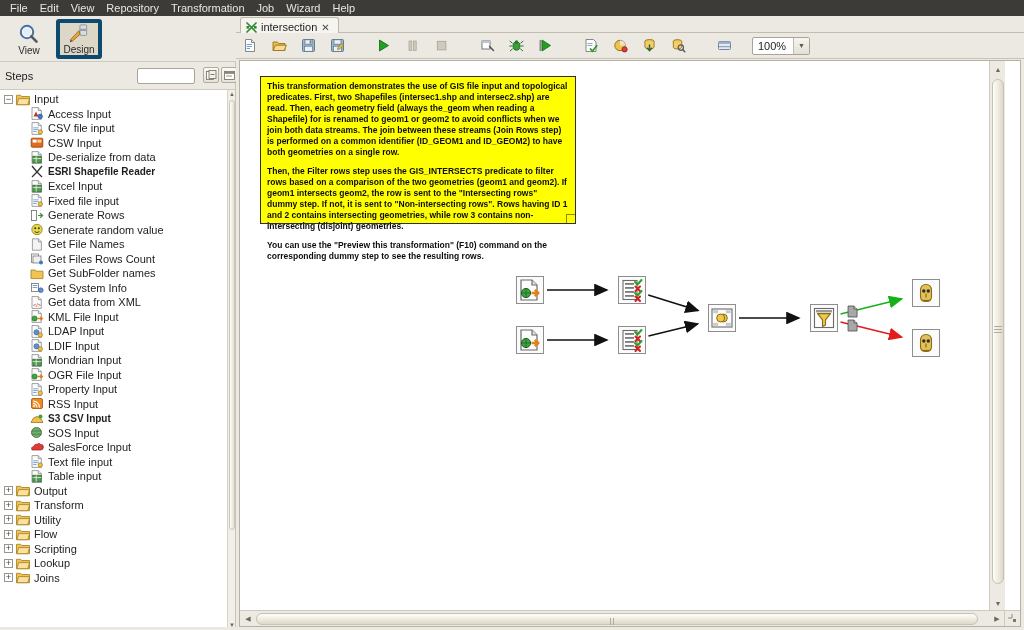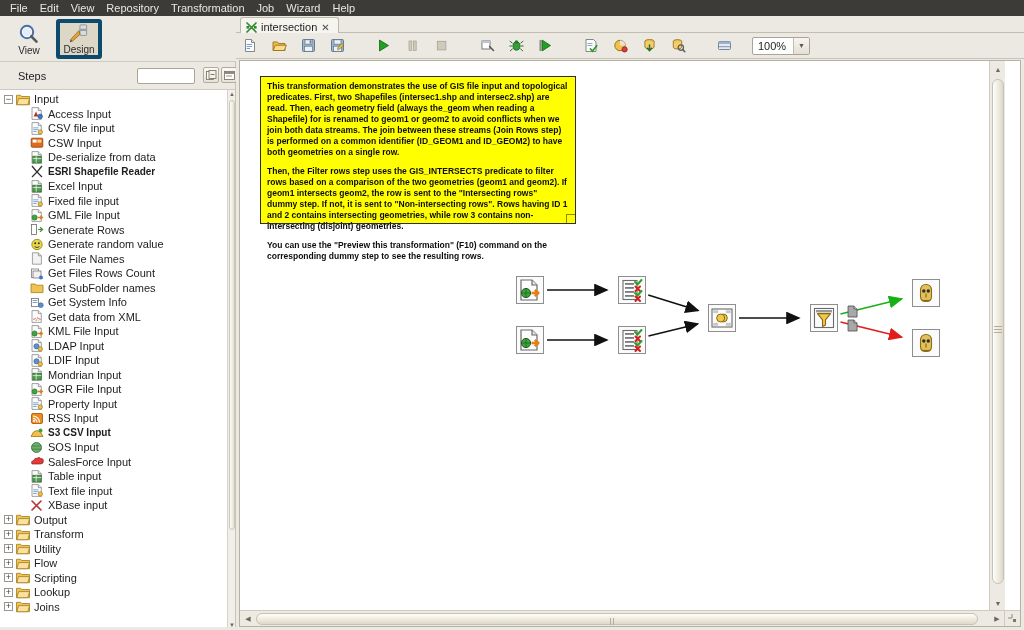--- a/index.html
+++ b/index.html
@@ -46,21 +46,21 @@
 
   
   .steps-panel {
     position: absolute; left: 0; top: 62px; width: 236px; height: 568px;
     background: #ffffff; border-right: 1px solid #c8c3b6;
   }
   .steps-header {
     position: relative; height: 28px; background: #ece9e2;
     border-bottom: 1px solid #cfcabd; display: flex; align-items: center;
   }
-  .steps-title { font-size: 11px; color: #1d1d1d; margin-left: 18px; }
+  .steps-title { font-size: 11px; color: #1d1d1d; margin-left: 5px; }
   .steps-search {
     position: absolute; left: 137px; top: 6px; width: 58px; height: 16px;
     background: #fff; border: 1px solid #a9a398; border-radius: 2px;
     font-size: 10px; padding: 0 3px; font-family: "Liberation Sans", sans-serif;
     color: #1d1d1d;
   }
   .panel-btn {
     position: absolute; top: 5px; width: 16px; height: 16px;
     border: 1px solid #b3ac9e; border-radius: 2px;
     background: linear-gradient(#fbfaf7, #e6e2d8);
@@ -368,31 +368,20 @@
             <rect x="3.2" y="7.2" width="5.4" height=".9" fill="#6f9ed4"></rect>
             <rect x="3.2" y="9" width="3.4" height=".9" fill="#6f9ed4"></rect>
             <circle cx="10.3" cy="10" r="2.2" fill="#f2c049" stroke="#8d6b13" stroke-width=".6"></circle>
           </svg>
           <span class="tlabel">Fixed file input</span>
         </div>
         <div class="trow">
           <span class="spacer-exp"></span>
           <span class="indent"></span>
           <svg class="ico" viewBox="0 0 14 13">
-            <path d="M2 0.6 h6.3 l3 3 v8.8 h-9.3 Z" fill="#fcfcfc" stroke="#8a8a8a" stroke-width=".8"></path>
-            <path d="M8.3 0.6 v3 h3" fill="#e3e9ef" stroke="#8a8a8a" stroke-width=".8"></path>
-            <circle cx="4.6" cy="8.5" r="2.6" fill="#3fa33f" stroke="#1f6b1f" stroke-width=".6"></circle>
-            <path d="M7.8 8.5 h4.3 M10.4 6.8 l2 1.7 -2 1.7" fill="none" stroke="#e07e18" stroke-width="1.3"></path>
-          </svg>
-          <span class="tlabel">GML File Input</span>
-        </div>
-        <div class="trow">
-          <span class="spacer-exp"></span>
-          <span class="indent"></span>
-          <svg class="ico" viewBox="0 0 14 13">
             <rect x="1.5" y="1.5" width="5" height="10" fill="#fff" stroke="#6a6a6a" stroke-width=".8"></rect>
             <path d="M8 6.5 h4.5 M10 4.3 l2.6 2.2 -2.6 2.2" fill="none" stroke="#3f8f3f" stroke-width="1.2"></path>
           </svg>
           <span class="tlabel">Generate Rows</span>
         </div>
         <div class="trow">
           <span class="spacer-exp"></span>
           <span class="indent"></span>
           <svg class="ico" viewBox="0 0 14 13">
             <circle cx="7" cy="6.5" r="5.2" fill="#e8d84a" stroke="#8a7c12" stroke-width=".8"></circle>
@@ -554,46 +543,38 @@
             <path d="M2 9 q-1.4 -3 1.8 -3.6 q.6 -2.6 3.4 -2.2 q1.8 -1.8 3.6 .4 q2.6 -.4 2.6 2.4 q0 3 -3 3 Z" fill="#e23a3a" stroke="#8e1d1d" stroke-width=".7"></path>
           </svg>
           <span class="tlabel">SalesForce Input</span>
         </div>
         <div class="trow">
           <span class="spacer-exp"></span>
           <span class="indent"></span>
           <svg class="ico" viewBox="0 0 14 13">
             <path d="M2 0.6 h6.3 l3 3 v8.8 h-9.3 Z" fill="#fcfcfc" stroke="#8a8a8a" stroke-width=".8"></path>
             <path d="M8.3 0.6 v3 h3" fill="#e3e9ef" stroke="#8a8a8a" stroke-width=".8"></path>
-            <rect x="2.8" y="5.2" width="8.4" height="6.6" fill="#4e9e4e" stroke="#2a5f2a" stroke-width=".7"></rect>
-            <line x1="2.8" y1="7.6" x2="11.2" y2="7.6" stroke="#fff" stroke-width=".7"></line>
-            <line x1="6.2" y1="5.2" x2="6.2" y2="11.8" stroke="#fff" stroke-width=".7"></line>
-          </svg>
-          <span class="tlabel">Table input</span>
-        </div>
-        <div class="trow">
-          <span class="spacer-exp"></span>
-          <span class="indent"></span>
-          <svg class="ico" viewBox="0 0 14 13">
-            <path d="M2 0.6 h6.3 l3 3 v8.8 h-9.3 Z" fill="#fcfcfc" stroke="#8a8a8a" stroke-width=".8"></path>
-            <path d="M8.3 0.6 v3 h3" fill="#e3e9ef" stroke="#8a8a8a" stroke-width=".8"></path>
             <rect x="3.2" y="5.4" width="5.4" height=".9" fill="#6f9ed4"></rect>
             <rect x="3.2" y="7.2" width="5.4" height=".9" fill="#6f9ed4"></rect>
             <rect x="3.2" y="9" width="3.4" height=".9" fill="#6f9ed4"></rect>
             <circle cx="10.3" cy="10" r="2.2" fill="#f2c049" stroke="#8d6b13" stroke-width=".6"></circle>
           </svg>
           <span class="tlabel">Text file input</span>
         </div>
         <div class="trow">
           <span class="spacer-exp"></span>
           <span class="indent"></span>
           <svg class="ico" viewBox="0 0 14 13">
-            <path d="M2 2 L11 11 M11 2 L2 11" stroke="#b5332f" stroke-width="1.6" stroke-linecap="round"></path>
-          </svg>
-          <span class="tlabel">XBase input</span>
+            <path d="M2 0.6 h6.3 l3 3 v8.8 h-9.3 Z" fill="#fcfcfc" stroke="#8a8a8a" stroke-width=".8"></path>
+            <path d="M8.3 0.6 v3 h3" fill="#e3e9ef" stroke="#8a8a8a" stroke-width=".8"></path>
+            <rect x="2.8" y="5.2" width="8.4" height="6.6" fill="#4e9e4e" stroke="#2a5f2a" stroke-width=".7"></rect>
+            <line x1="2.8" y1="7.6" x2="11.2" y2="7.6" stroke="#fff" stroke-width=".7"></line>
+            <line x1="6.2" y1="5.2" x2="6.2" y2="11.8" stroke="#fff" stroke-width=".7"></line>
+          </svg>
+          <span class="tlabel">Table input</span>
         </div>
         <div class="trow">
           <span class="expander">+</span>
           <svg class="ico" viewBox="0 0 14 13">
             <path d="M0.5 2.3 h4.2 l1 1.2 h7.8 v8.2 h-13 Z" fill="#f2c354" stroke="#a07d1c" stroke-width=".8"></path>
             <path d="M0.8 11.7 L2.6 5.6 h11 L11.8 11.7 Z" fill="#fbe0a0" stroke="#a07d1c" stroke-width=".8"></path>
           </svg>
           <span class="tlabel">Output</span>
         </div>
         <div class="trow">

